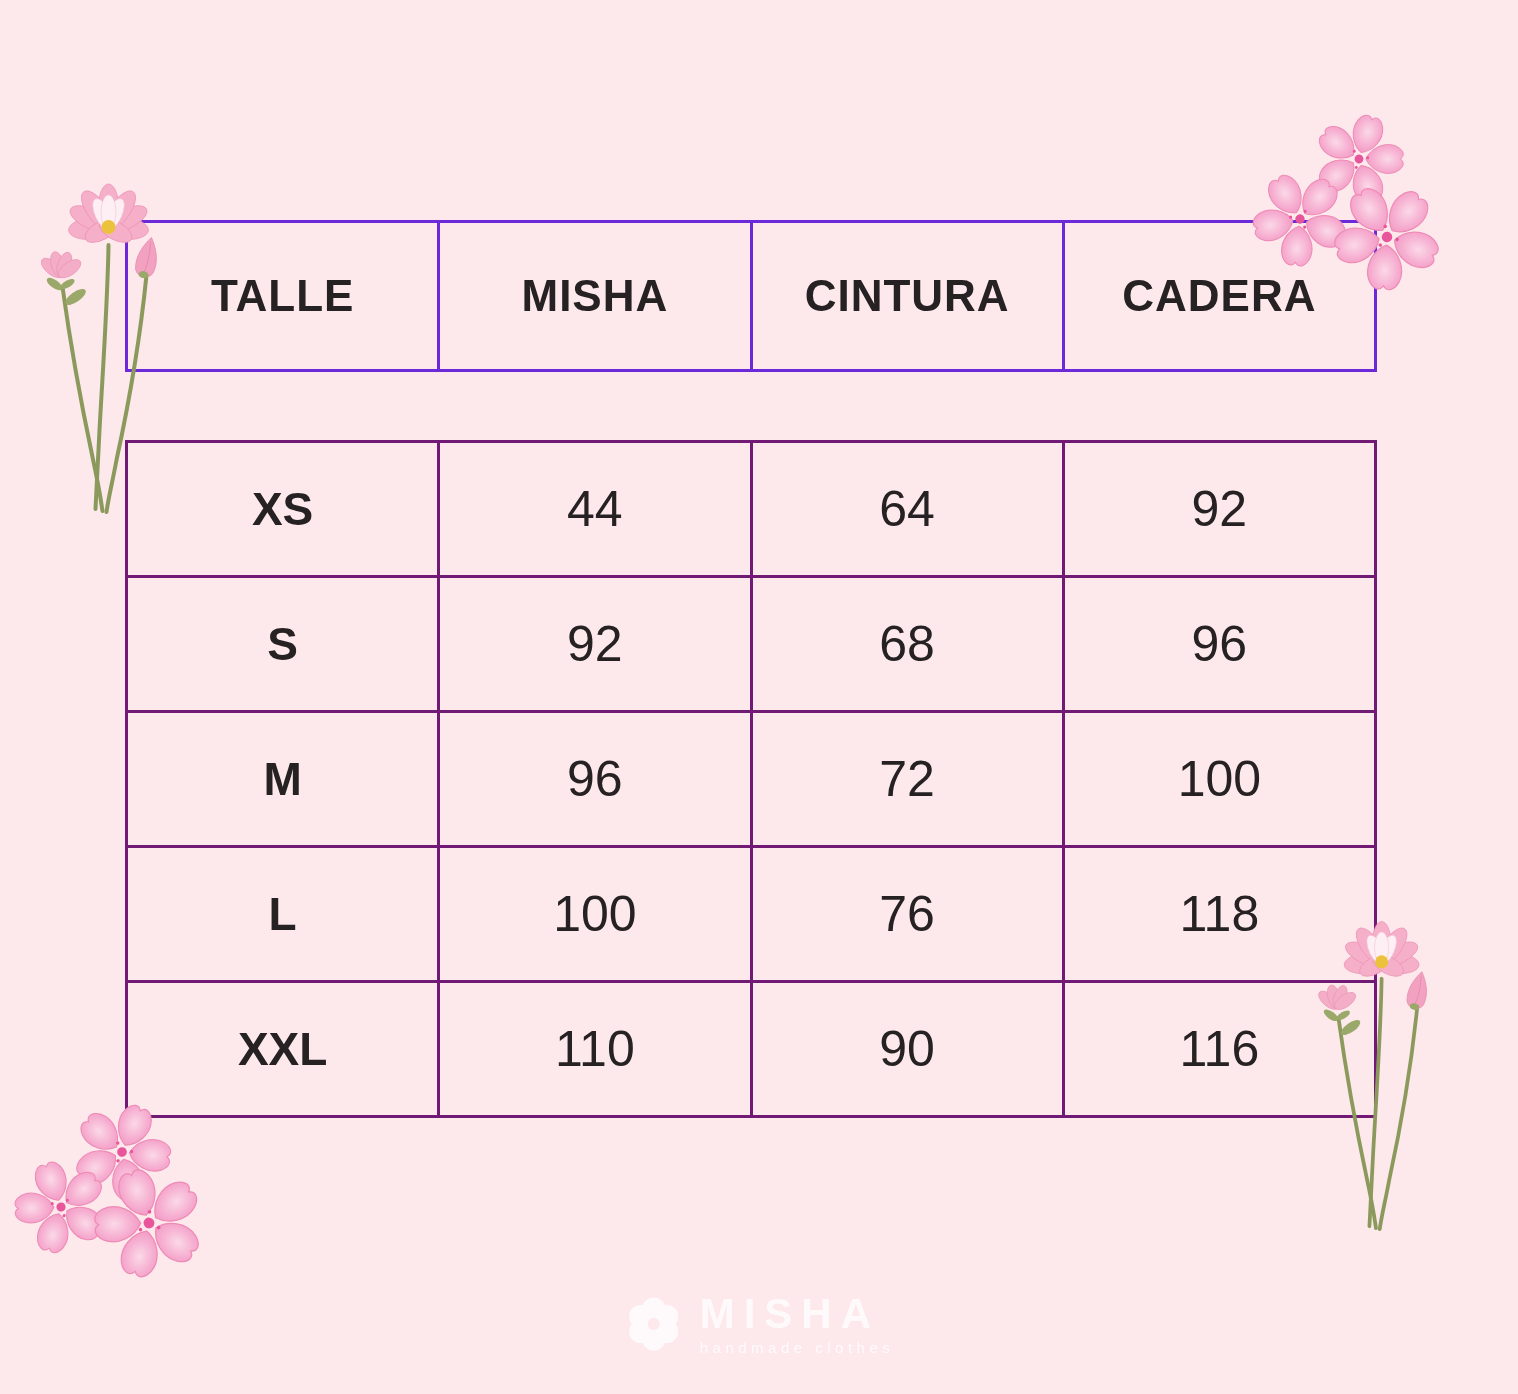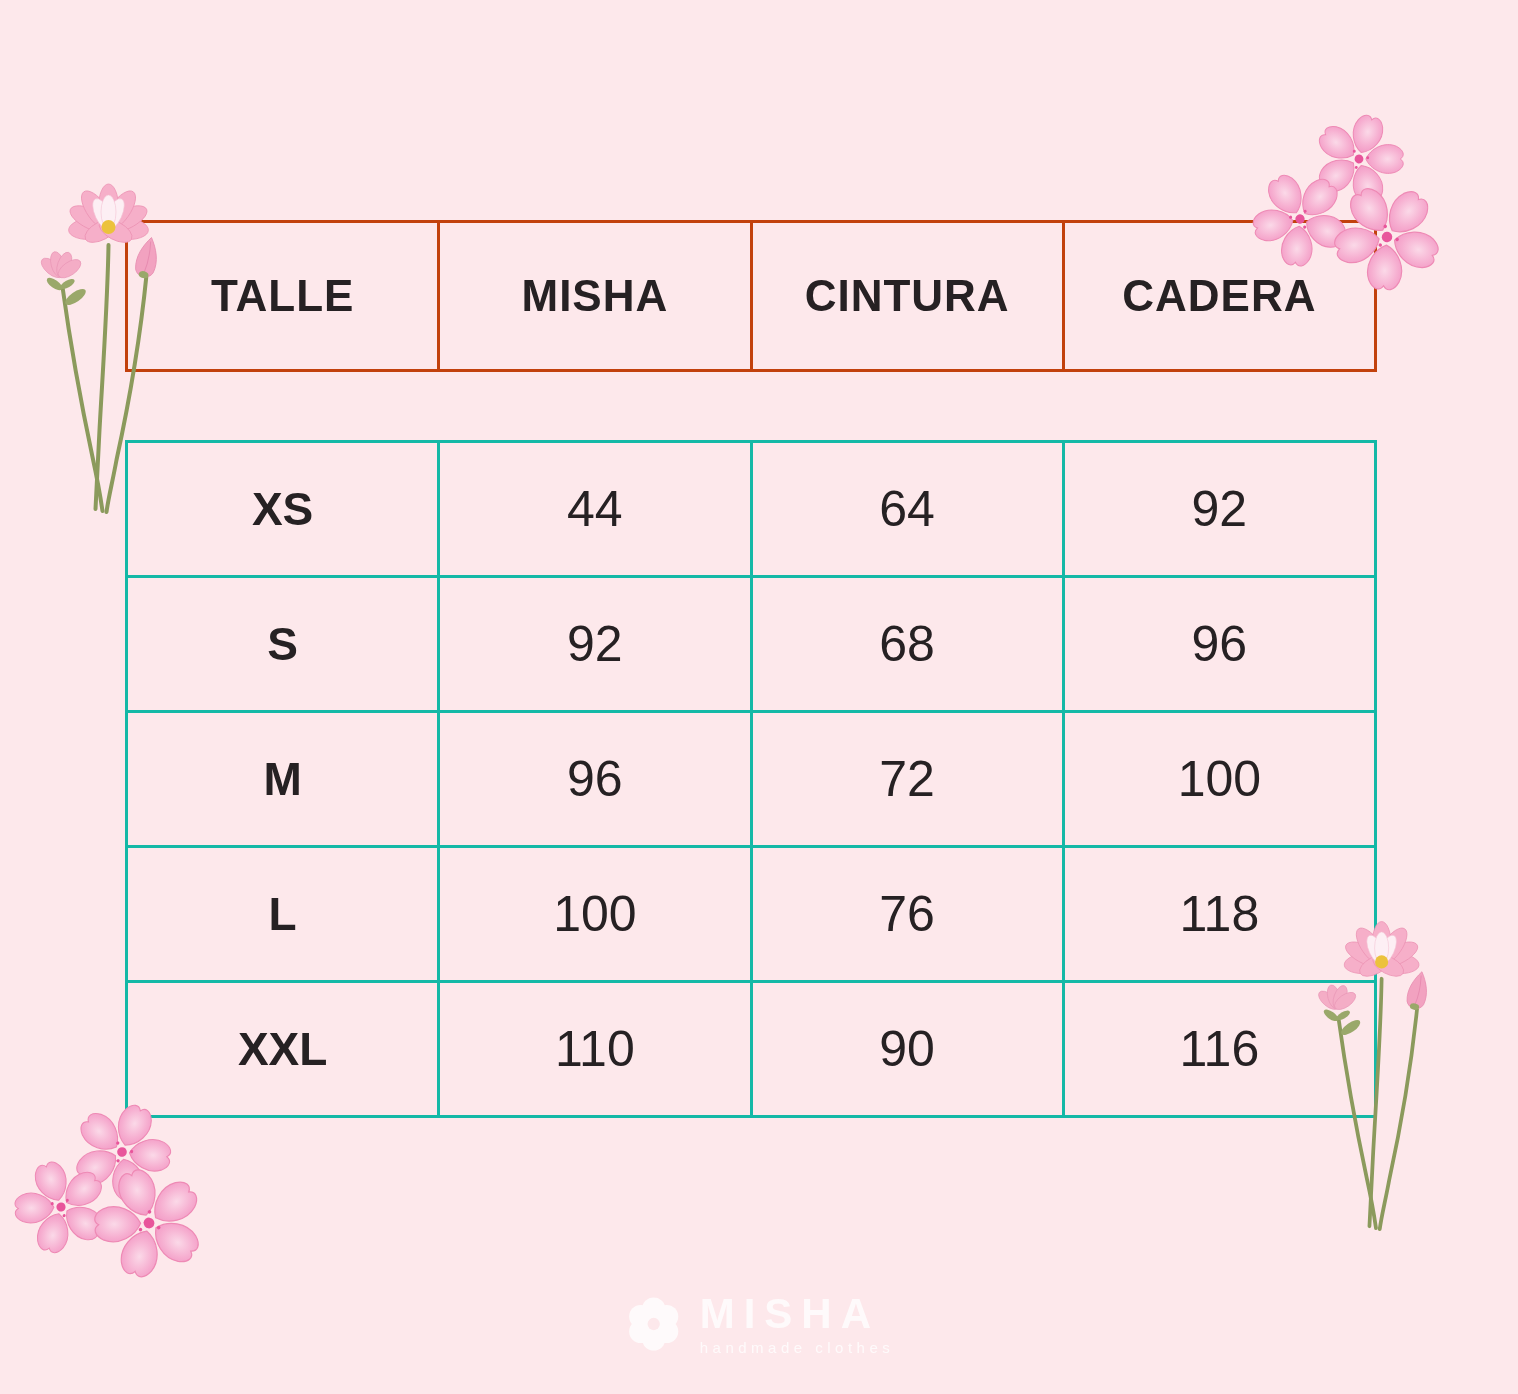--- a/index.html
+++ b/index.html
@@ -4,26 +4,26 @@
 <style>
   html,body{margin:0;padding:0;background:#fde8eb;}
   .canvas{
     position:relative;width:1518px;height:1394px;background:#fde8eb;
     font-family:"Liberation Sans", sans-serif;overflow:hidden;
   }
   
   table{border-collapse:collapse;table-layout:fixed;}
   .header-table{position:absolute;left:125px;top:220px;width:1252px;height:152px;}
   .header-table th{
-    border:3px solid #c2410c;text-align:center;vertical-align:middle;
+    border:3px solid #6d28d9;text-align:center;vertical-align:middle;
     font-size:44px;font-weight:bold;letter-spacing:1px;color:#262123;background:transparent;
   }
   .body-table{position:absolute;left:125px;top:440px;width:1252px;}
   .body-table td{
-    border:3px solid #14b8a6;text-align:center;vertical-align:middle;
+    border:3px solid #701a75;text-align:center;vertical-align:middle;
     height:130px;font-size:50px;color:#262123;background:transparent;
   }
   .body-table td.size-cell{font-weight:bold;font-size:46px;}
   
   .deco{position:absolute;pointer-events:none;}
   .lotus-top-left{left:20px;top:175px;width:165px;height:340px;}
   .lotus-right{left:1301px;top:913px;width:150px;height:319px;}
   .cluster{position:absolute;}
   .cluster svg{position:absolute;}
   .blossoms-top-right{left:1235px;top:90px;width:235px;height:215px;}

